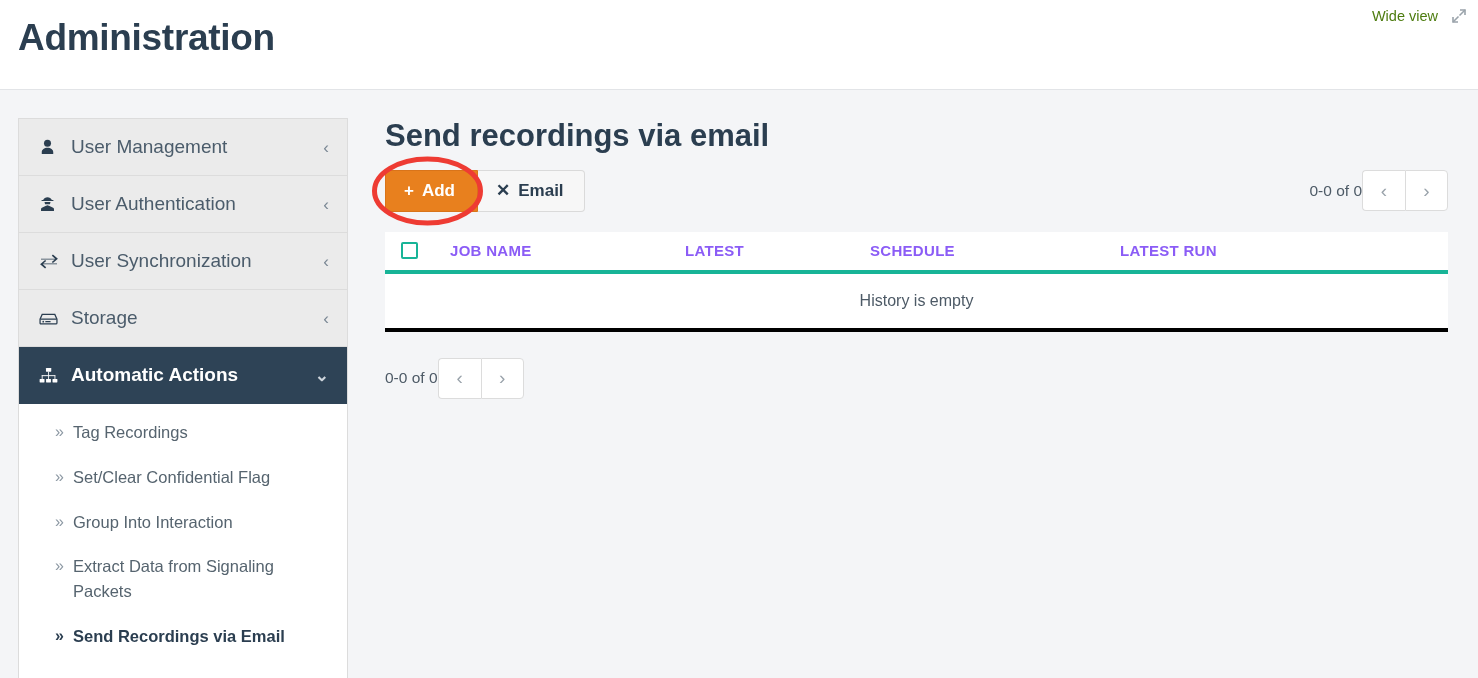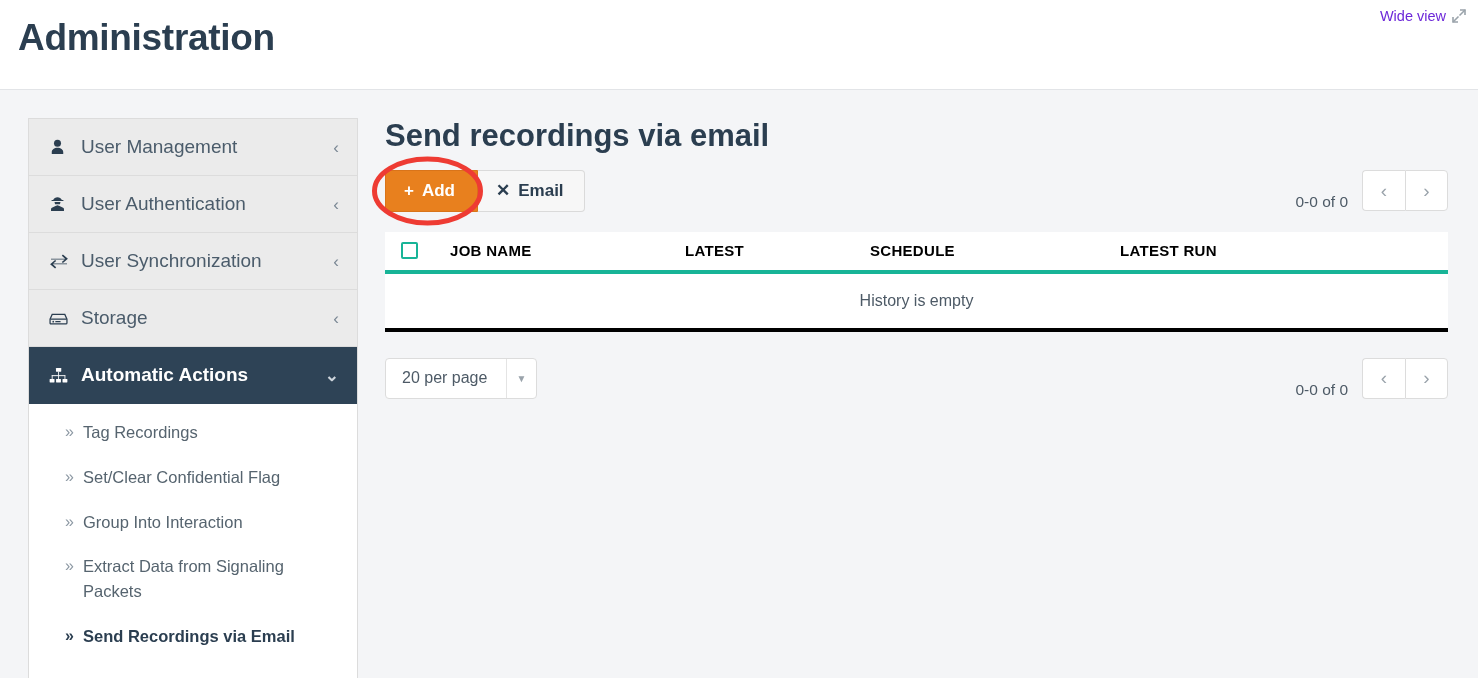--- a/index.html
+++ b/index.html
@@ -18,29 +18,29 @@
     background: #ffffff;
     border-bottom: 1px solid #e2e4e7;
   }
   .page-heading {
     position: absolute; left: 18px; top: 18px;
     font-size: 37px; font-weight: bold; letter-spacing: -0.3px;
     color: #2b3e50; line-height: 1.1;
   }
   .wide-view {
     position: absolute; right: 12px; top: 8px;
-    font-size: 14.5px; color: #6d28d9;
-    display: flex; align-items: center; gap: 6px;
+    font-size: 14.5px; color: #4d7c0f;
+    display: flex; align-items: center; gap: 14px;
     cursor: pointer;
   }
   .wide-view svg { display: block; }
 
   
   .sidebar {
-    position: absolute; left: 28px; top: 118px;
+    position: absolute; left: 18px; top: 118px;
     width: 330px;
   }
   .menu-group {
     background: #ebebeb;
     border: 1px solid #dcdcdc;
     border-bottom: none;
   }
   .menu-item {
     height: 57px;
     display: flex; align-items: center;
@@ -135,21 +135,21 @@
   }
   .btn .glyph { font-size: 17px; line-height: 1; }
 
   .annot-ellipse {
     position: absolute;
     left: -14px; top: -15px;
     width: 113px; height: 72px;
     pointer-events: none;
   }
 
-  .pager { display: flex; align-items: flex-end; gap: 14px; }
+  .pager { display: flex; align-items: center; }
   .pager-count { font-size: 15.5px; color: #4d5a66; }
   .pager-btns { display: flex; }
   .pager-btn {
     width: 43px; height: 41px;
     background: #ffffff;
     border: 1px solid #dcdcdc;
     display: flex; align-items: center; justify-content: center;
     color: #9aa3ab; font-size: 19px;
     cursor: pointer;
   }
@@ -162,21 +162,21 @@
     width: 100%;
   }
   .thead {
     display: flex; align-items: center;
     height: 42px;
     border-bottom: 4px solid #18b497;
     padding: 0 0 0 0;
   }
   .th {
     font-size: 15px; font-weight: bold; letter-spacing: 0.3px;
-    color: #000000;
+    color: #8b5cf6;
     cursor: pointer;
   }
   .th-check { width: 65px; display: flex; align-items: center; padding-left: 16px; }
   .chk {
     width: 17px; height: 17px;
     border: 2px solid #18b497;
     border-radius: 2px;
     background: #ffffff;
     cursor: pointer;
   }
@@ -367,24 +367,20 @@
       </div>
       <div class="th th-job">JOB NAME</div>
       <div class="th th-status">LATEST</div>
       <div class="th th-schedule">SCHEDULE</div>
       <div class="th th-latest">LATEST RUN</div>
     </div>
     <div class="tbody-empty">History is empty</div>
   </div>
 
   <div class="bottom-row">
-    <div class="select-wrap">
-      <div class="select-value">20 per page</div>
-      <div class="select-arrow">▼</div>
-    </div>
 
     <div class="pager">
       <span class="pager-count">0-0 of 0</span>
       <div class="pager-btns">
         <div class="pager-btn prev">
           <span>‹</span>
         </div>
         <div class="pager-btn next">
           <span>›</span>
         </div>

